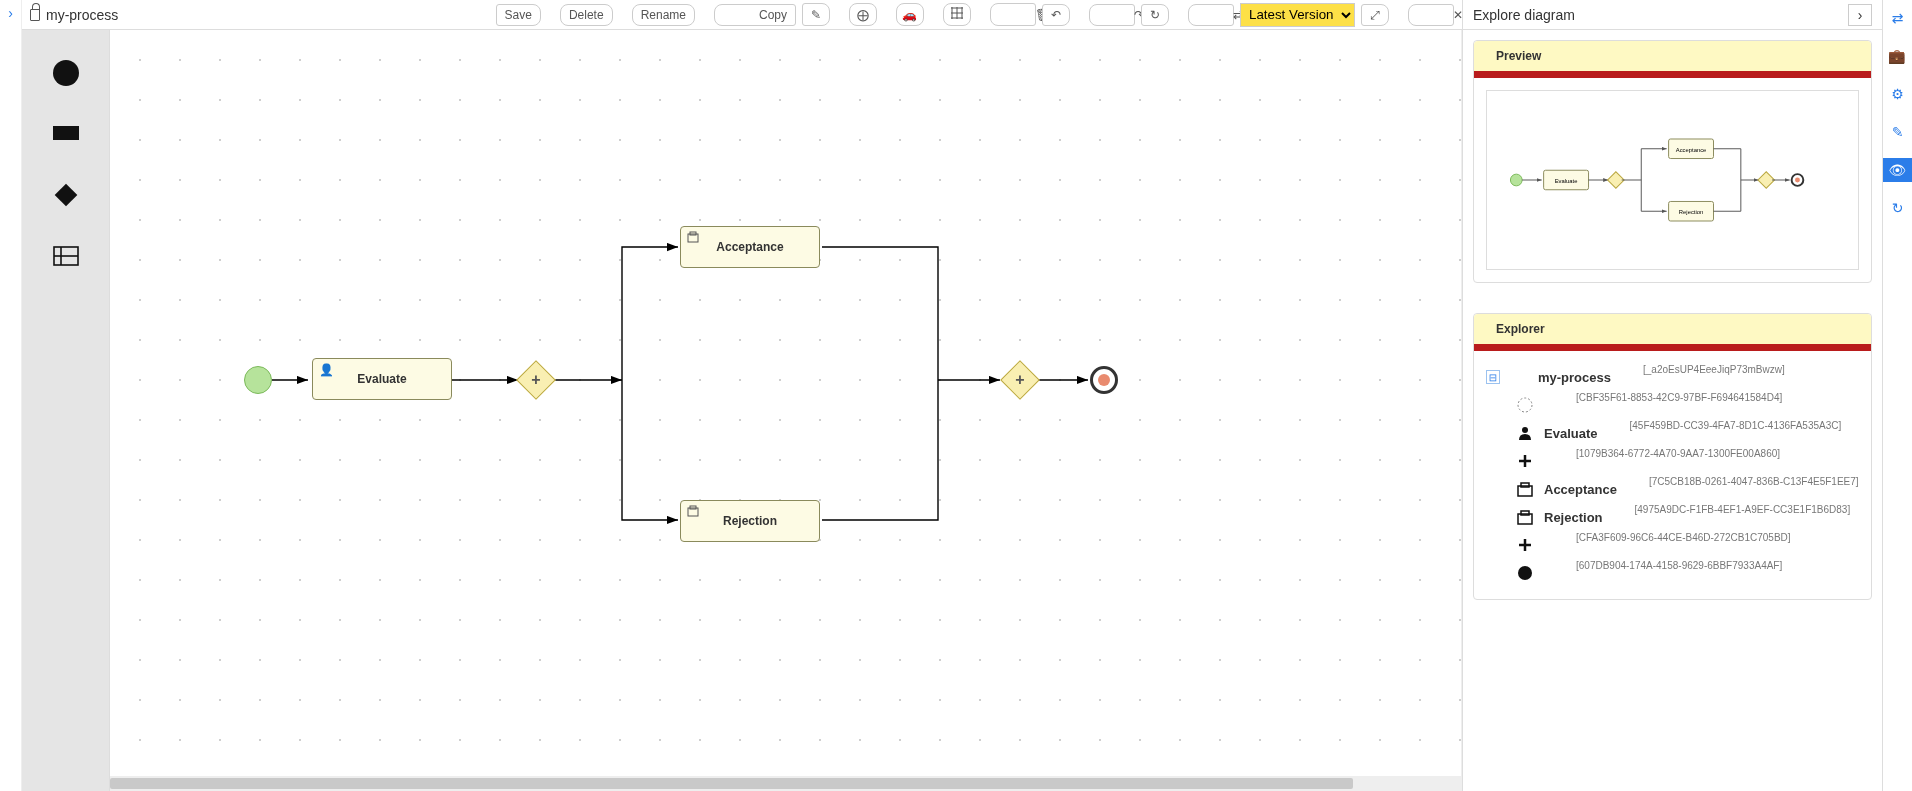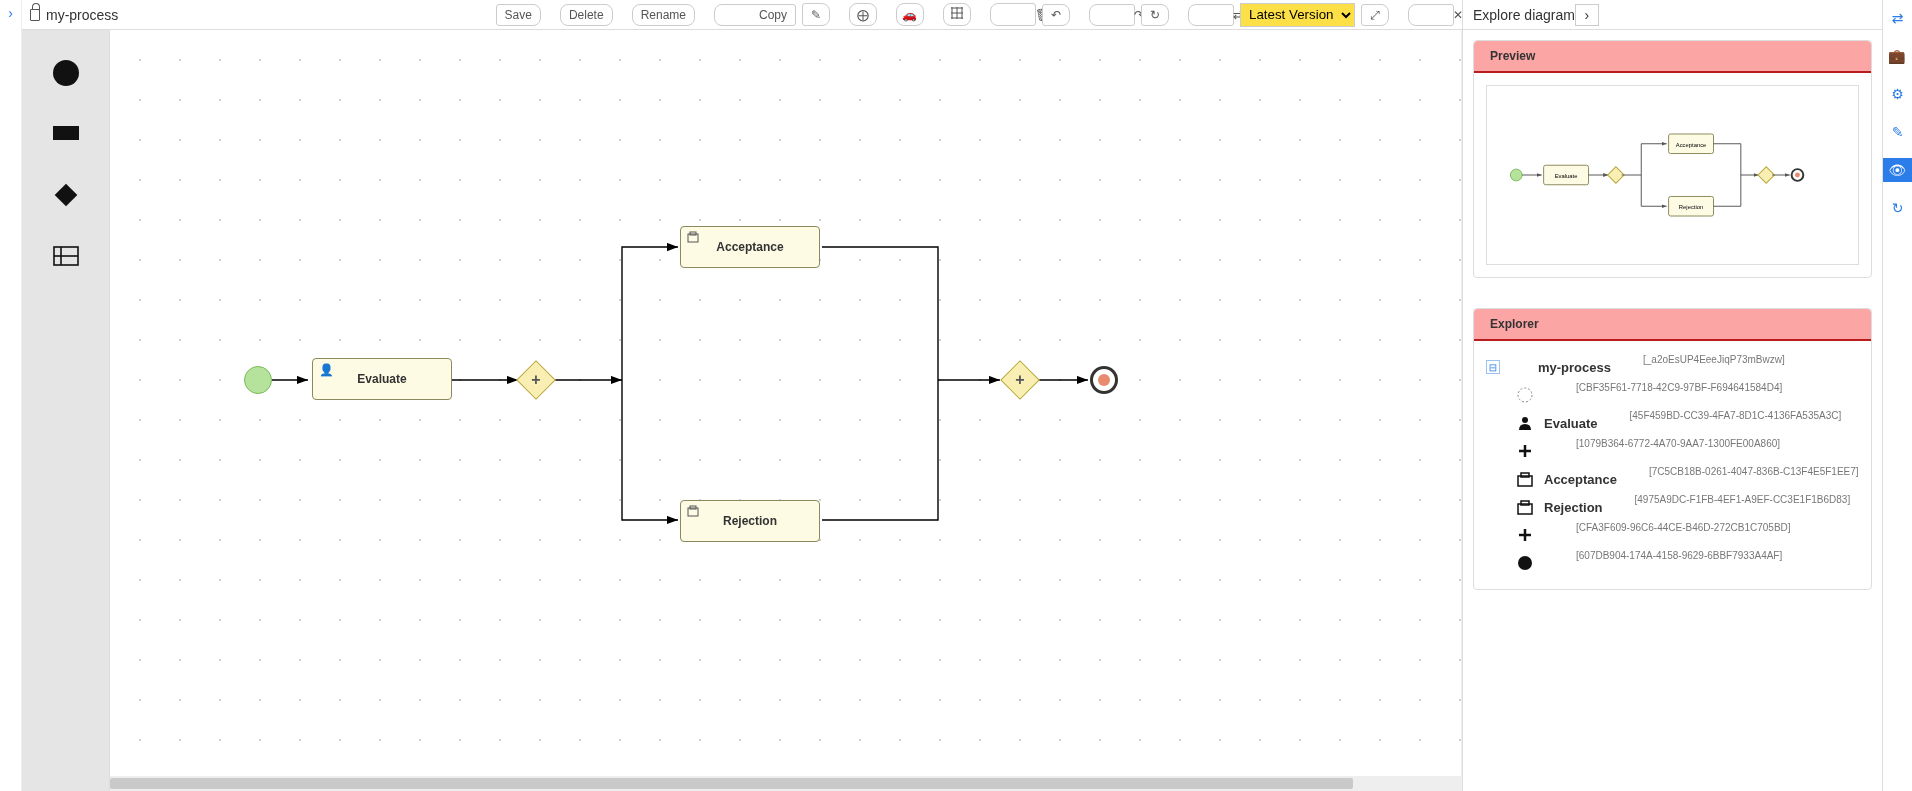--- a/index.html
+++ b/index.html
@@ -39,26 +39,26 @@
   .task .tico { position:absolute; top:4px; left:6px; font-size:12px; color:#555; }
   .start { position:absolute; width:28px; height:28px; border-radius:50%; background:#b6e39b; border:1px solid #7bb95a; }
   .end   { position:absolute; width:28px; height:28px; border-radius:50%; background:#fff; border:3px solid #333; display:flex; align-items:center; justify-content:center; }
   .end::after { content:''; width:12px; height:12px; border-radius:50%; background:#e98b6f; display:block; }
   .gateway { position:absolute; width:28px; height:28px; background:#f9efb2; border:1px solid #b9a63e; transform:rotate(45deg); }
   .gateway span { position:absolute; inset:0; transform:rotate(-45deg); display:flex; align-items:center; justify-content:center; font-size:16px; font-weight:bold; color:#555; }
 
   svg.flow { position:absolute; inset:0; width:100%; height:100%; pointer-events:none; }
 
   .sidepanel { width:420px; display:flex; flex-direction:column; border-left:1px solid #ddd; background:#fff; }
-  .panel-hdr { height:30px; border-bottom:1px solid #ddd; display:flex; align-items:center; padding:0 10px; font-size:14px; color:#333; justify-content:flex-start; }
+  .panel-hdr { height:30px; border-bottom:1px solid #ddd; display:flex; align-items:center; padding:0 10px; font-size:14px; color:#333; justify-content:space-between; }
   .panel-hdr .collapse-btn { width:24px; height:22px; border:1px solid #ccc; background:#fff; display:flex; align-items:center; justify-content:center; cursor:pointer; font-size:14px; }
 
   .panel-body { flex:1; overflow:auto; padding:10px; }
   .card { border:1px solid #ddd; border-radius:4px; margin-bottom:30px; }
-  .card-hdr { background:#fca5a5; padding:8px 16px; font-weight:bold; border-bottom:2px solid #b91c1c; border-radius:4px 4px 0 0; }
+  .card-hdr { background:#fef9c3; padding:8px 22px; font-weight:bold; border-bottom:7px solid #b91c1c; border-radius:4px 4px 0 0; }
   .card-body { padding:12px; }
 
   .preview-box { border:1px solid #ddd; height:180px; position:relative; background:#fff; }
 
   .tree-row { display:flex; align-items:center; gap:8px; padding:3px 0; cursor:pointer; }
   .tree-row .ico { width:22px; height:22px; display:flex; align-items:center; justify-content:center; color:#333; flex-shrink:0; }
   .tree-row .lbl { font-weight:bold; font-size:13px; }
   .tree-row .guid { font-size:10px; color:#777; align-self:flex-start; margin-top:-2px;padding-left:24px; }
   .tree-children { margin-left:28px; }
   .expander { width:14px; height:14px; display:inline-flex; align-items:center; justify-content:center; font-size:10px; color:#2b7de9; border:1px solid #9cc2ef; cursor:pointer; flex-shrink:0; }
@@ -260,21 +260,21 @@
             <span class="guid">[_a2oEsUP4EeeJiqP73mBwzw]</span>
           </div>
           <div class="tree-children">
             <div class="tree-row">
               <span class="ico">
                   <svg width="18" height="18">
                     <circle cx="9" cy="9" r="7" fill="none" stroke="#888" stroke-dasharray="2 2"></circle>
                   </svg>
                 </span>
               <span class="lbl"></span>
-              <span class="guid">[CBF35F61-7718-42C9-97BF-F694641584D4]</span>
+              <span class="guid">[CBF35F61-8853-42C9-97BF-F694641584D4]</span>
             </div>
             <div class="tree-row">
               <span class="ico">
                   <svg width="18" height="18" fill="#111">
                     <circle cx="9" cy="6" r="3"></circle>
                     <path d="M3 16 Q3 10 9 10 Q15 10 15 16 Z"></path>
                   </svg>
                 </span>
               <span class="lbl">Evaluate</span>
               <span class="guid">[45F459BD-CC39-4FA7-8D1C-4136FA535A3C]</span>

